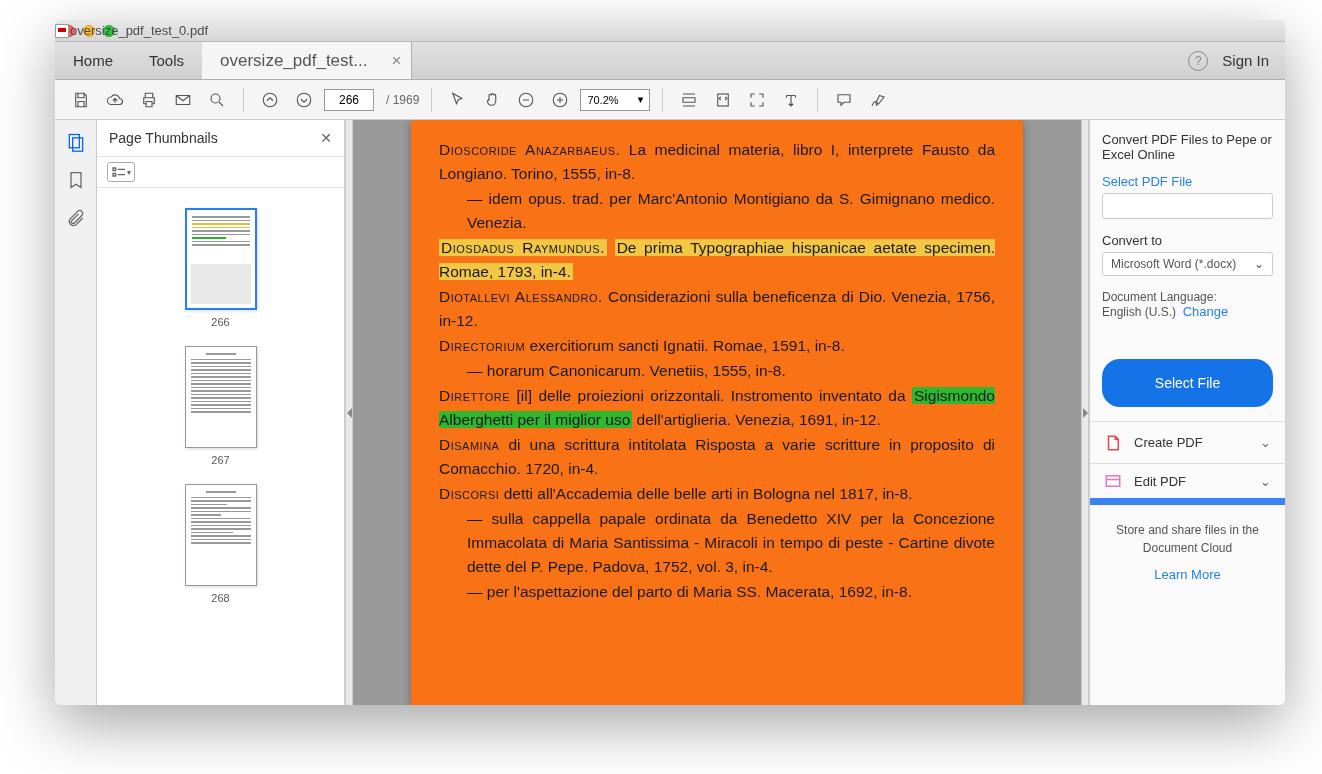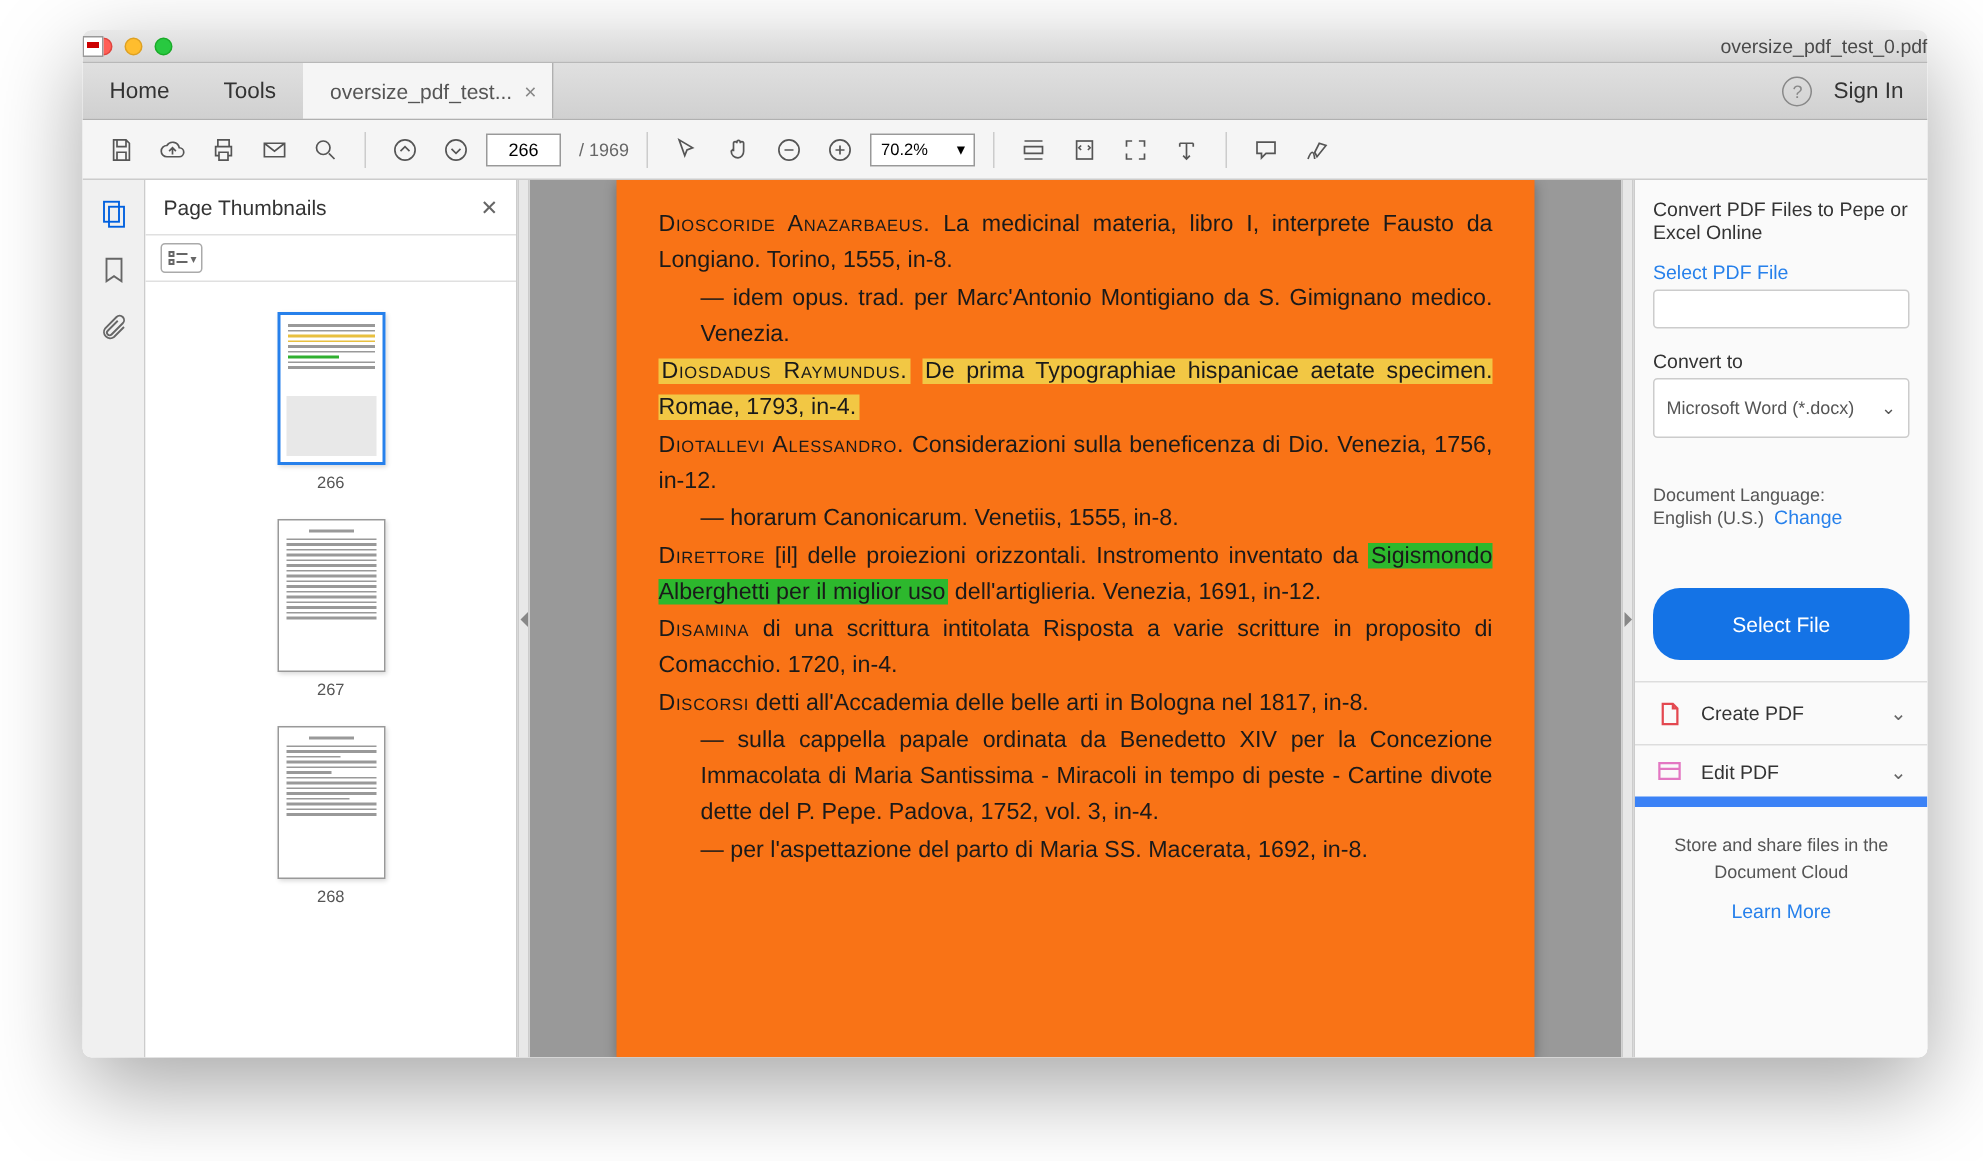--- a/index.html
+++ b/index.html
@@ -5,26 +5,26 @@
 * { margin: 0; padding: 0; box-sizing: border-box; font-family: -apple-system, BlinkMacSystemFont, "Segoe UI", sans-serif; }
 body { background: #fff; }
 .window { width: 1322px; height: 774px; position: relative; background: #fff; }
 .shadow { position: absolute; top: 20px; left: 55px; width: 1230px; height: 685px; background: #fff; border-radius: 6px; box-shadow: 0 20px 60px rgba(0,0,0,0.35); overflow: hidden; display: flex; flex-direction: column; }
 .titlebar { height: 22px; background: linear-gradient(#e8e8e8,#d6d6d6); display: flex; align-items: center; padding: 0 8px; position: relative; border-bottom: 1px solid #b8b8b8; }
 .traffic { display: flex; gap: 8px; }
 .tl { width: 12px; height: 12px; border-radius: 50%; }
 .tl.red { background: #ff5f57; border: 0.5px solid #e0443e; }
 .tl.yel { background: #ffbd2e; border: 0.5px solid #dea123; }
 .tl.grn { background: #28c940; border: 0.5px solid #1aab29; }
-.title { position: absolute; left: 0; right: 0; text-align: center; font-size: 13px; color: #4a4a4a; display: flex; justify-content: space-between; align-items: center; gap: 1px; }
+.title { position: absolute; left: 0; right: 0; text-align: center; font-size: 13px; color: #4a4a4a; display: flex; justify-content: flex-start; align-items: center; gap: 1px; }
 .pdf-mini-icon { width: 14px; height: 14px; background: #fff; border: 1px solid #999; position: relative; }
 .pdf-mini-icon::after { content:''; position:absolute; top:3px; left:2px; right:2px; height:4px; background:#c00; }
 .tabbar { height: 38px; background: linear-gradient(#e0e0e0,#d0d0d0); display: flex; align-items: stretch; border-bottom: 1px solid #b0b0b0; }
 .tabbtn { padding: 0 18px; display: flex; align-items: center; font-size: 15px; color: #333; cursor: pointer; }
-.filetab { background: #f5f5f5; border-right: 1px solid #b0b0b0; padding: 0 10px 0 18px; display: flex; align-items: center; font-size: 14px; color: #555; gap: 8px; }
+.filetab { background: #f5f5f5; border-right: 1px solid #b0b0b0; padding: 0 10px 0 18px; display: flex; align-items: center; font-size: 17px; color: #555; gap: 24px; }
 .filetab .x { color: #888; cursor: pointer; }
 .tabright { margin-left: auto; display: flex; align-items: center; gap: 14px; padding-right: 16px; }
 .help-circle { width: 20px; height: 20px; border: 1.5px solid #888; border-radius: 50%; display: flex; align-items: center; justify-content: center; font-size: 12px; color: #888; cursor:pointer; }
 .signin { font-size: 15px; color: #333; cursor: pointer; }
 .toolbar { height: 40px; background: #f5f5f5; border-bottom: 1px solid #ccc; display: flex; align-items: center; padding: 0 12px; gap: 6px; }
 .tbicon { width: 28px; height: 28px; display: flex; align-items: center; justify-content: center; color: #555; cursor: pointer; border-radius: 3px; }
 .tbicon svg { width: 18px; height: 18px; stroke: #555; fill: none; stroke-width: 1.5; }
 .tbsep { width: 1px; height: 24px; background: #ccc; margin: 0 6px; }
 .pagebox { width: 50px; height: 22px; border: 1px solid #999; background: #fff; text-align: center; font-size: 12px; }
 .pagetotal { font-size: 12px; color: #666; margin-left: 6px; }
@@ -58,21 +58,21 @@
 .page p { margin-bottom: 1px; text-align: justify; }
 .sc { font-variant: small-caps; letter-spacing: 0.5px; }
 .ind { padding-left: 28px; }
 .hl-y { background: #f2c744; padding: 0 2px; }
 .hl-g { background: #2db82d; padding: 0 2px; }
 .rightpanel { width: 196px; background: #fafafa; border-left: 1px solid #ccc; padding: 12px; font-size: 13px; color: #333; display:flex; flex-direction:column; }
 .rightpanel .hdr { font-size: 13px; color: #333; margin-bottom: 12px; }
 .rightpanel .link { color: #2680eb; cursor: pointer; font-size: 13px; }
 .rbox { height: 26px; border: 1px solid #ccc; background: #fff; border-radius: 3px; margin-top: 4px; margin-bottom: 14px; }
 .rlabel { font-size: 13px; color: #333; margin-bottom: 4px; }
-.rselect { height: 40px; border: 1px solid #ccc; background: #fff; border-radius: 3px; display: flex; align-items: center; justify-content: space-between; padding: 0 8px; font-size: 12px; color: #555; margin-bottom: 31px; }
+.rselect { height: 24px; border: 1px solid #ccc; background: #fff; border-radius: 3px; display: flex; align-items: center; justify-content: space-between; padding: 0 8px; font-size: 12px; color: #555; margin-bottom: 14px; }
 .langrow { font-size: 12px; color: #555; }
 .bluebtn { background: #1473e6; color: #fff; border: none; border-radius: 18px; height: 48px; font-size: 14px; cursor: pointer; width: 100%; margin-top: 40px; }
 .tool-section { margin: 14px -12px 0; }
 .toolrow { height: 42px; border-top: 1px solid #ddd; display: flex; align-items: center; padding: 0 14px; gap: 12px; cursor: pointer; }
 .toolrow:last-child { border-bottom: 7px solid #3b82f6; }
 .toolrow .ticon { width: 18px; height: 18px; }
 .toolrow .chev { margin-left: auto; color: #666; }
 .storetxt { text-align: center; font-size: 12px; color: #555; margin-top: 16px; line-height: 1.5; }
 .learnmore { text-align: center; margin-top: 10px; }
 </style>
@@ -301,20 +301,21 @@
     <div class="divider">
           <div class="tri"></div>
         </div>
 
     <div class="docview">
       <div class="page">
         <p><span class="sc">Dioscoride Anazarbaeus.</span><span> La medicinal materia, libro I, interprete Fausto da Longiano. Torino, 1555, in-8.</span></p>
         <p class="ind">— idem opus. trad. per Marc'Antonio Montigiano da S. Gimignano medico. Venezia.</p>
         <p><span class="hl-y sc">Diosdadus Raymundus.</span> <span class="hl-y">De prima Typographiae hispanicae aetate specimen. Romae, 1793, in-4.</span></p>
         <p><span class="sc">Diotallevi Alessandro.</span><span> Considerazioni sulla beneficenza di Dio. Venezia, 1756, in-12.</span></p>
+        <p><span class="sc">Directorium</span><span> exercitiorum sancti Ignatii. Romae, 1591, in-8.</span></p>
         <p class="ind">— horarum Canonicarum. Venetiis, 1555, in-8.</p>
         <p><span class="sc">Direttore</span><span> [il] delle proiezioni orizzontali. Instromento inventato da </span><span class="hl-g">Sigismondo Alberghetti per il miglior uso</span><span> dell'artiglieria. Venezia, 1691, in-12.</span></p>
         <p><span class="sc">Disamina</span><span> di una scrittura intitolata Risposta a varie scritture in proposito di Comacchio. 1720, in-4.</span></p>
         <p><span class="sc">Discorsi</span><span> detti all'Accademia delle belle arti in Bologna nel 1817, in-8.</span></p>
         <p class="ind">— sulla cappella papale ordinata da Benedetto XIV per la Concezione Immacolata di Maria Santissima - Miracoli in tempo di peste - Cartine divote dette del P. Pepe. Padova, 1752, vol. 3, in-4.</p>
         <p class="ind">— per l'aspettazione del parto di Maria SS. Macerata, 1692, in-8.</p>
       </div>
     </div>
 
     <div class="divider r">

